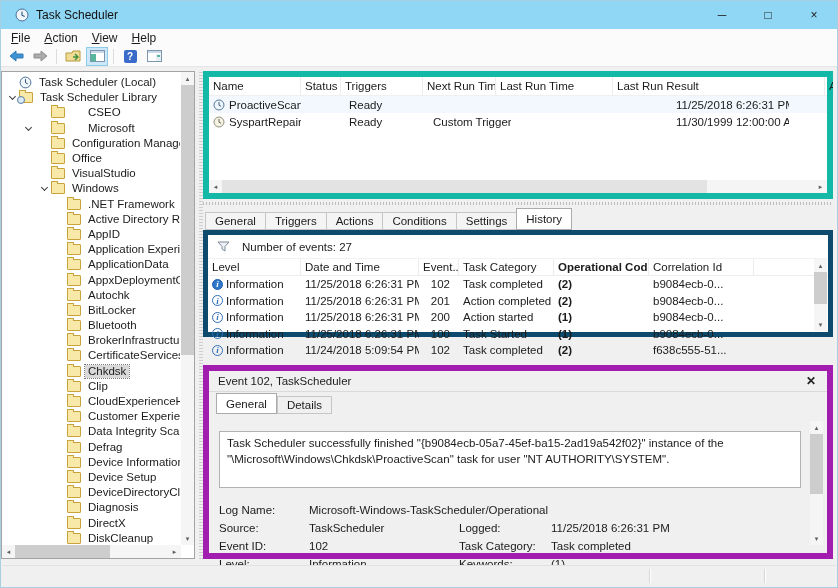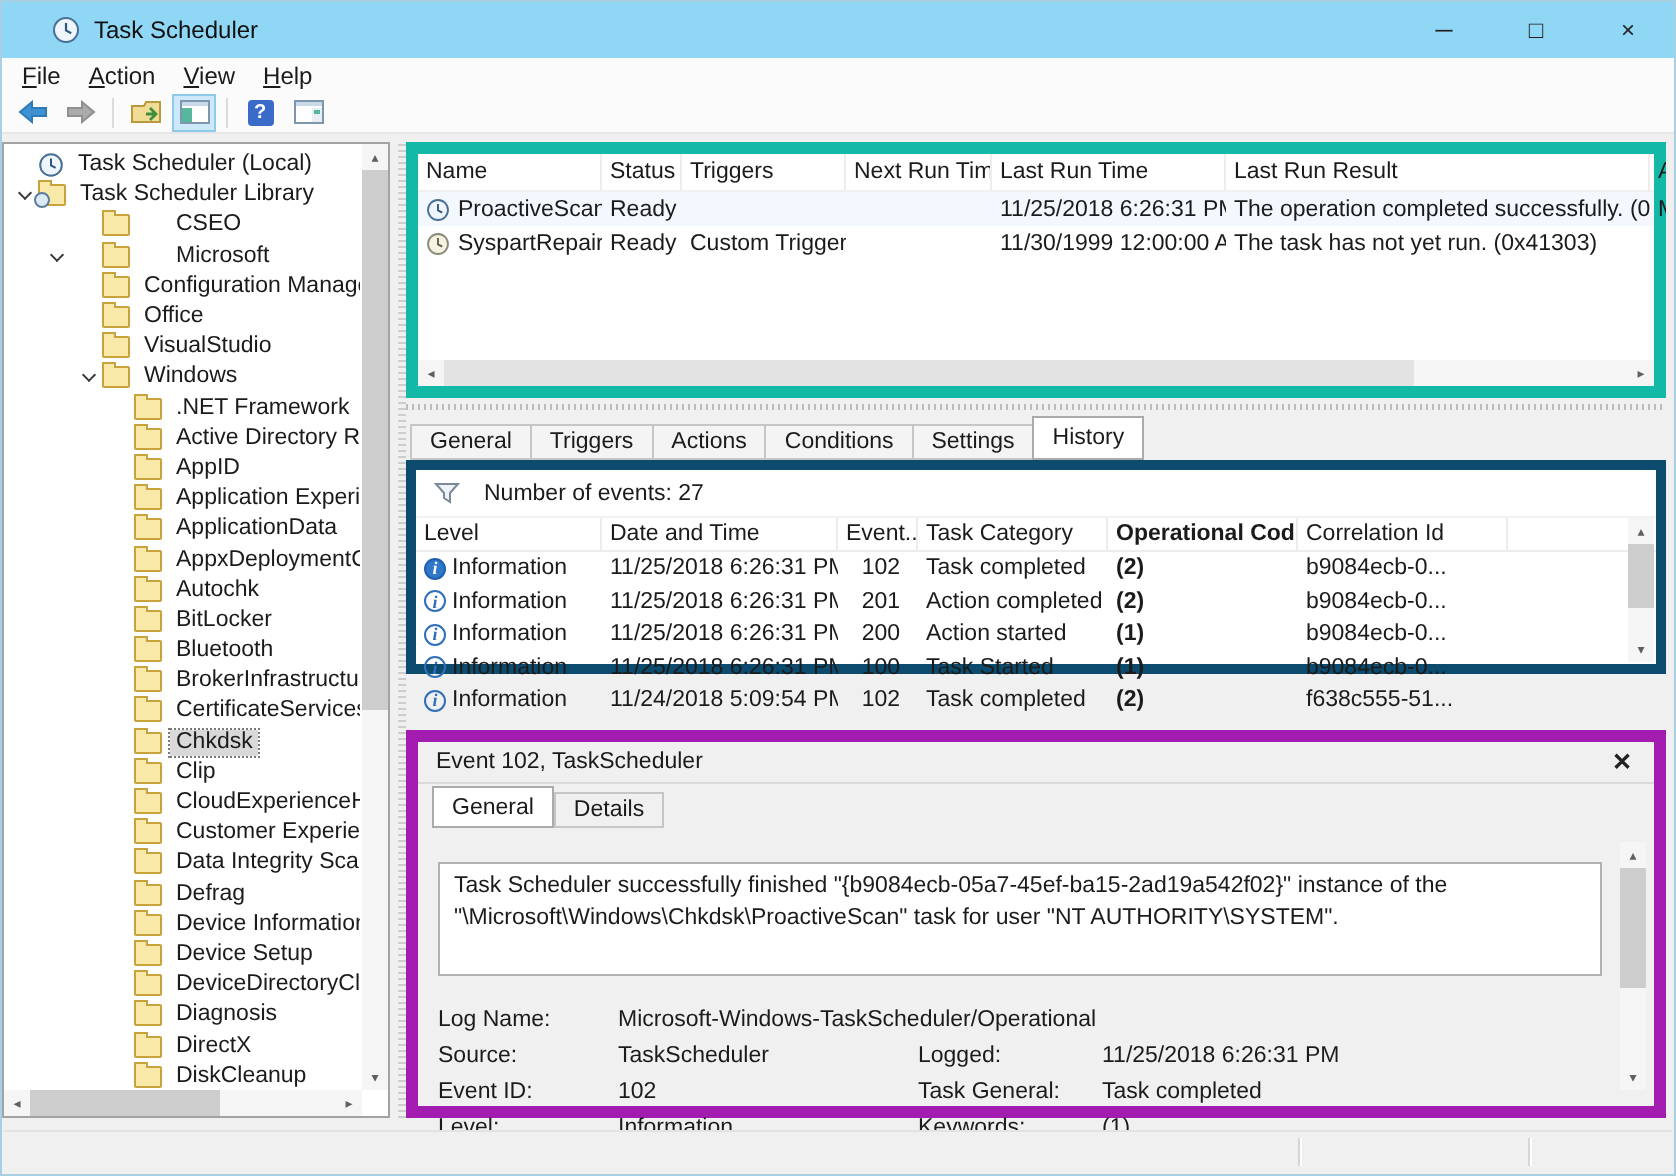--- a/index.html
+++ b/index.html
@@ -2,21 +2,21 @@
 <html><head>
 <meta charset="utf-8">
 <style>
   * { box-sizing: border-box; margin: 0; padding: 0; }
   html,body { width:838px; height:588px; }
   body { font-family:"Liberation Sans",sans-serif; font-size:12px; color:#1b1b1b; background:#fff; }
   .window { position:relative; width:838px; height:588px; background:#f0f0f0;
             border:1px solid #a9cfe3; overflow:hidden; }
 
   
-  .titlebar { height:28px; background:#90d7f5; display:flex; align-items:center; padding-left:25px; }
+  .titlebar { height:28px; background:#90d7f5; display:flex; align-items:center; padding-left:14px; }
   .title-icon { margin-right:7px; display:flex; }
   .caption { font-size:12px; color:#111; }
   .win-btns { margin-left:auto; display:flex; height:100%; }
   .win-btn { width:46px; height:100%; display:flex; align-items:center; justify-content:center;
              font-size:12px; color:#222; }
 
   
   .menubar { height:17px; background:#fbfbfb; display:flex; align-items:center; padding-left:3px; }
   .menu-item { display:inline-block; padding:1px 7px; }
   .menu-item::first-letter { text-decoration:underline; }
@@ -60,21 +60,21 @@
 
   
   .right { position:absolute; left:202px; top:70px; width:630px; height:488px; font-size:11.5px; }
 
   .tasks-panel { position:absolute; left:0; top:0; right:0; height:128px; background:#fff; border:6px solid #14b8a6; }
   .tcell { padding:0 4px; height:100%; display:flex; align-items:center; overflow:hidden; white-space:nowrap; flex:none; }
   .t-name{width:92px;} .t-status{width:40px;} .t-trig{width:82px;} .t-next{width:73px;}
   .t-last{width:117px;} .t-res{width:212px;} .t-auth{flex:1;}
   .tp-header { display:flex; height:19px; align-items:stretch; border-bottom:1px solid #f0f0f0; }
   .tp-header .tcell { border-right:1px solid #ededed; }
-  .tp-row { display:flex; height:17px; align-items:stretch; }
+  .tp-row { display:flex; height:17px; align-items:stretch;gap:44px; }
   .tp-row.hl { background:#f2f8fd; }
   .tasks-hscroll { position:absolute; left:0; right:0; bottom:0; height:13px; background:#f5f5f5; }
   .tasks-hscroll .thumb { position:absolute; left:13px; top:0; height:13px; right:120px; background:#e3e3e3; }
   .tasks-hscroll .lf { position:absolute; left:0; } .tasks-hscroll .rt { position:absolute; right:0; }
 
   .hsplit { position:absolute; left:0; right:0; top:131px; height:3px;
             background:repeating-linear-gradient(90deg,#9a9a9a 0 1px,transparent 1px 3px); opacity:.6; }
 
   .tabs { position:absolute; left:2px; top:137px; height:22px; display:flex; align-items:flex-end; }
   .tab { padding:2px 9px 3px; background:#f4f4f4; border:1px solid #c6c6c6; border-left:none; height:18px; }
@@ -522,21 +522,21 @@
         <div class="ep-desc">Task Scheduler successfully finished "{b9084ecb-05a7-45ef-ba15-2ad19a542f02}" instance of the "\Microsoft\Windows\Chkdsk\ProactiveScan" task for user "NT AUTHORITY\SYSTEM".</div>
         <div class="ep-fields">
           <div>Log Name:</div>
           <div class="wide">Microsoft-Windows-TaskScheduler/Operational</div>
           <div>Source:</div>
           <div>TaskScheduler</div>
           <div>Logged:</div>
           <div>11/25/2018 6:26:31 PM</div>
           <div>Event ID:</div>
           <div>102</div>
-          <div>Task General:</div>
+          <div>Task Category:</div>
           <div>Task completed</div>
           <div>Level:</div>
           <div>Information</div>
           <div>Keywords:</div>
           <div>(1)</div>
         </div>
       </div>
       <div class="ep-vscroll">
         <span class="sarr up">▴</span>
         <div class="thumb"></div>

